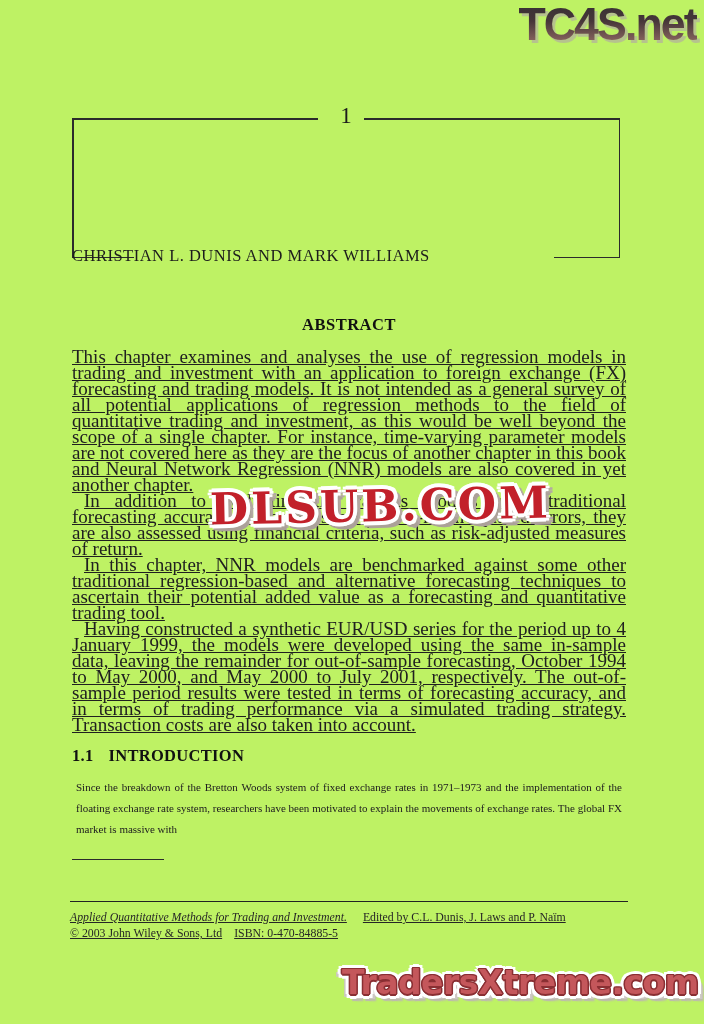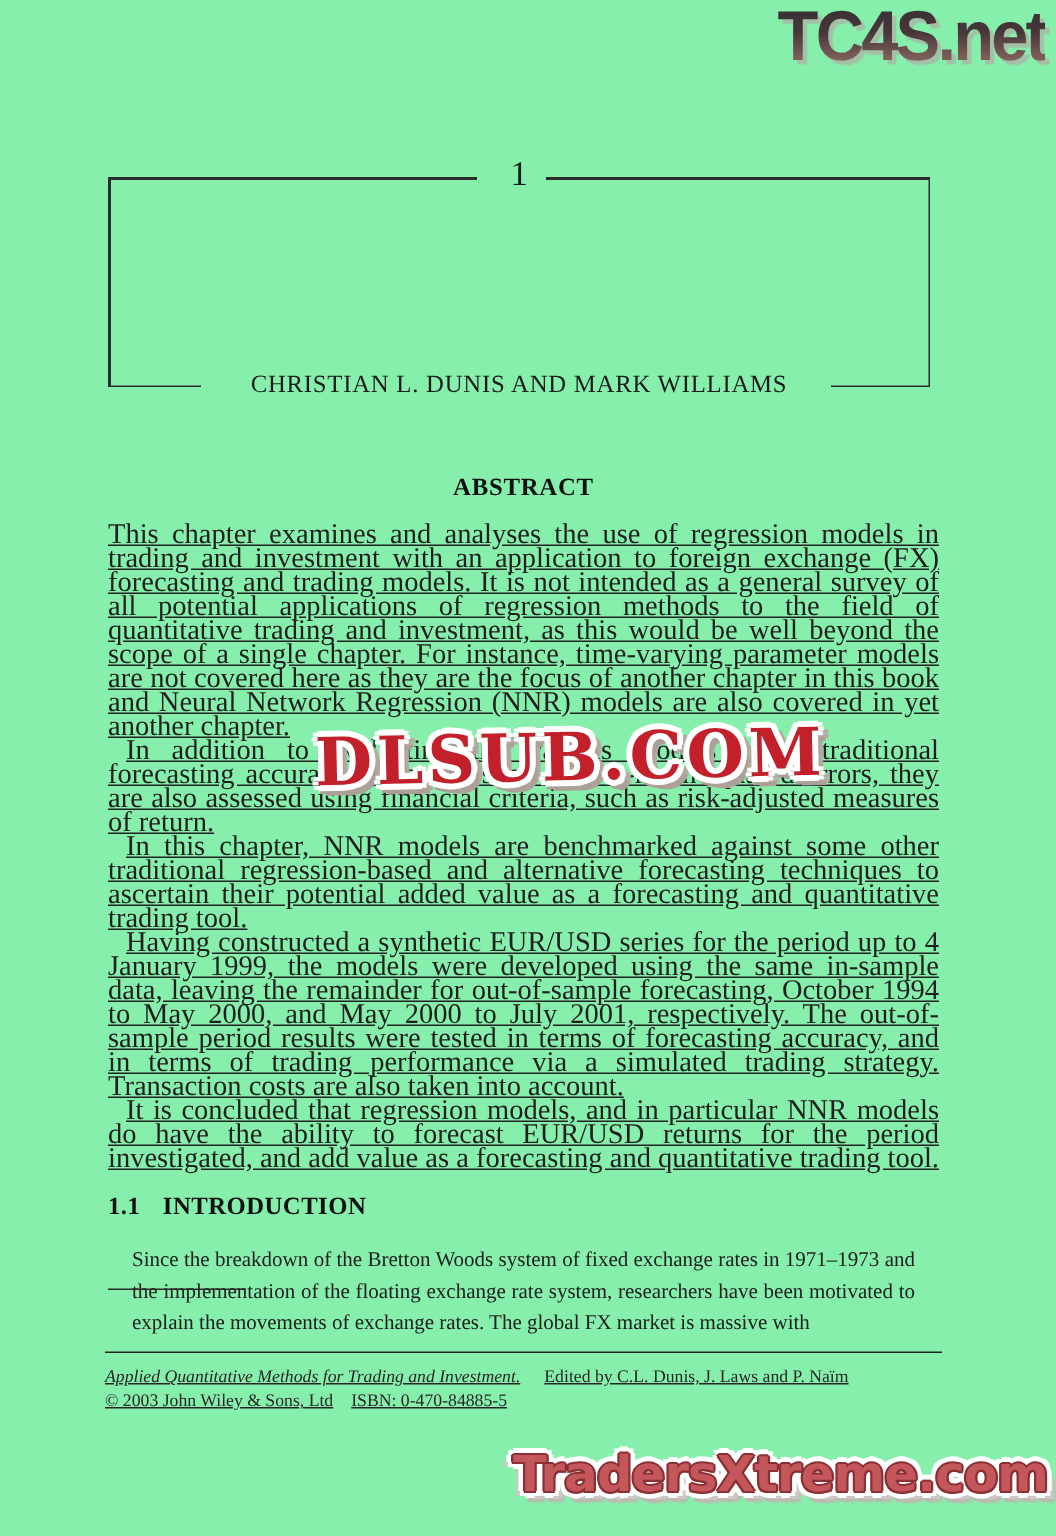--- a/index.html
+++ b/index.html
@@ -1,18 +1,18 @@
 <!DOCTYPE html>
 <html><head>
 <meta charset="utf-8">
 <style>
   html,body { margin:0; padding:0; background:#e8e8e8; }
   .page {
     position:relative; width:704px; height:1024px; margin:0 auto;
-    background:#86efac; overflow:hidden;
+    background:#bef264; overflow:hidden;
     font-family:"Liberation Serif", serif; color:#1f1f1f;
   }
 
   
   .wm { position:absolute; white-space:nowrap; user-select:none; }
 
   .wm-tc4s {
     top:0; right:7px;
     font-family:"Liberation Sans", sans-serif; font-weight:bold;
     font-size:47px; line-height:1.0; letter-spacing:-2px;
@@ -66,42 +66,42 @@
   .chapter-num {
     position:absolute; top:-14px; left:50%; transform:translateX(-50%);
     font-size:23px; line-height:1.0; color:#1c1c1c;
   }
   .chapter-title {
     margin:27px 10px 0; text-align:center; font-weight:normal;
     font-size:25px; line-height:29px; color:#161616;
   }
   .chapter-title sup { font-size:15px; line-height:0; }
   .authors {
-    position:absolute; left:0; right:0; bottom:-6px; text-align:center;
+    position:absolute; left:0; right:0; bottom:-6px; text-align:left;
     font-size:16.5px; letter-spacing:0.5px; color:#1c1c1c; line-height:1.0;
   }
 
   
   .content { position:absolute; left:72px; top:315px; width:554px; }
   .abstract-heading {
     margin:0 0 14px; text-align:center; font-size:16.5px;
     letter-spacing:0.5px; font-weight:bold; color:#111;
   }
   p.abs {
     margin:0; font-size:19px; line-height:16px;
     text-align:justify; color:#202020;text-decoration:underline;
   }
   p.abs + p.abs { text-indent:12px; }
   .section-heading {
     margin:13px 0 11px; text-align:left; font-size:16.5px;
     font-weight:bold; color:#111; letter-spacing:0.3px;
   }
   .section-heading .hgap { display:inline-block; width:15px; }
   p.intro {
-    margin:16px; font-size:14px; line-height:21px;
+    margin:4px; font-size:11px; line-height:21px;
     text-align:justify; color:#202020;
   }
 
   
   .footnote-block { position:absolute; left:72px; top:859px; width:554px; }
   .fn-rule { width:92px; border-top:1.4px solid #2b2b2b; margin-bottom:5px; }
   .fn-text { margin:0; font-size:12.2px; line-height:16px; word-spacing:1.5px; color:#222; }
   .fn-text sup { font-size:10px; }
 
   
@@ -132,21 +132,20 @@
     <div class="authors">CHRISTIAN L. DUNIS AND MARK WILLIAMS</div>
   </div>
 
   <div class="content">
     <h2 class="abstract-heading">ABSTRACT</h2>
 
     <p class="abs">This chapter examines and analyses the use of regression models in trading and investment with an application to foreign exchange (FX) forecasting and trading models. It is not intended as a general survey of all potential applications of regression methods to the field of quantitative trading and investment, as this would be well beyond the scope of a single chapter. For instance, time-varying parameter models are not covered here as they are the focus of another chapter in this book and Neural Network Regression (NNR) models are also covered in yet another chapter.</p>
     <p class="abs">In addition to evaluating the various models using traditional forecasting accuracy measures, such as root-mean-squared errors, they are also assessed using financial criteria, such as risk-adjusted measures of return.</p>
     <p class="abs">In this chapter, NNR models are benchmarked against some other traditional regression-based and alternative forecasting techniques to ascertain their potential added value as a forecasting and quantitative trading tool.</p>
     <p class="abs">Having constructed a synthetic EUR/USD series for the period up to 4 January 1999, the models were developed using the same in-sample data, leaving the remainder for out-of-sample forecasting, October 1994 to May 2000, and May 2000 to July 2001, respectively. The out-of-sample period results were tested in terms of forecasting accuracy, and in terms of trading performance via a simulated trading strategy. Transaction costs are also taken into account.</p>
-    <p class="abs">It is concluded that regression models, and in particular NNR models do have the ability to forecast EUR/USD returns for the period investigated, and add value as a forecasting and quantitative trading tool.</p>
 
     <h2 class="section-heading"><span>1.1</span><span class="hgap"></span><span>INTRODUCTION</span></h2>
 
     <p class="intro">Since the breakdown of the Bretton Woods system of fixed exchange rates in 1971–1973 and the implementation of the floating exchange rate system, researchers have been motivated to explain the movements of exchange rates. The global FX market is massive with</p>
   </div>
 
   <div class="footnote-block">
     <div class="fn-rule"></div>
   </div>
 

